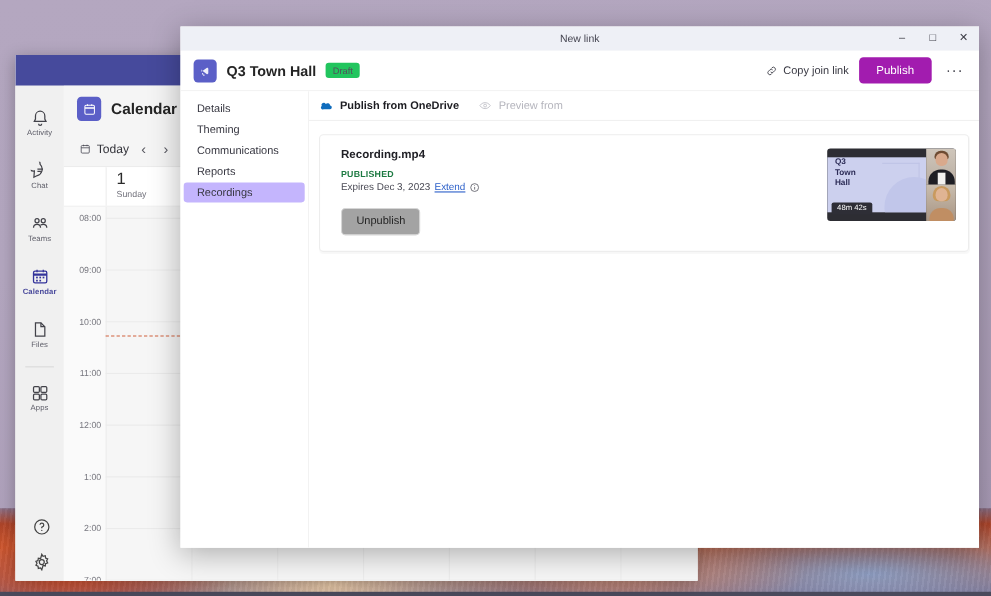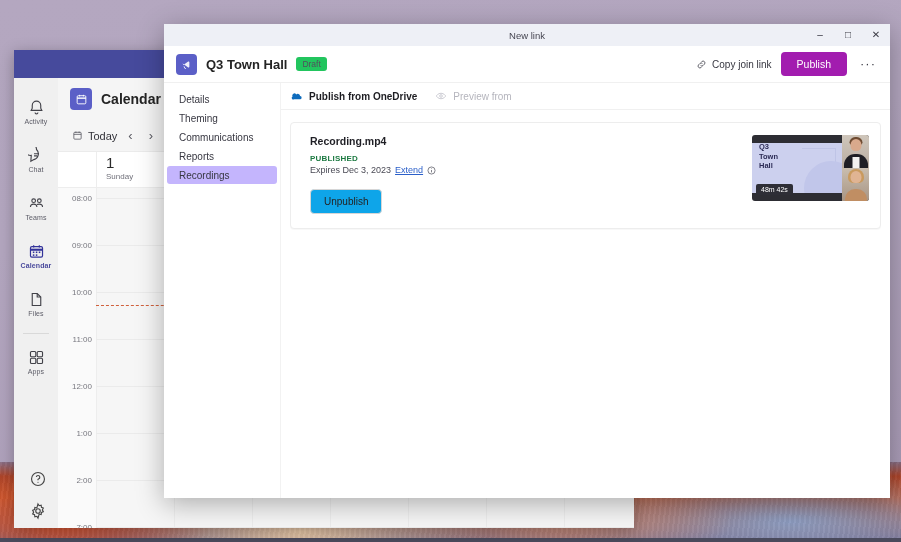--- a/index.html
+++ b/index.html
@@ -251,21 +251,21 @@
   }
   #expiry-row {
     font-size: 9px; color: #4a4a55;
     display: flex; align-items: center; gap: 4px; margin-bottom: 14px;
   }
   #extend-link {
     color: #2b5fc9; text-decoration: underline; cursor: pointer;
   }
   #info-icon { width: 9px; height: 9px; color: #5a5a64; }
   #unpublish-button {
-    background: #0ea5e9; border: 1px solid #d6d6d6; border-radius: 4px;
+    background: #a3a3a3; border: 1px solid #d6d6d6; border-radius: 4px;
     font-size: 10px; color: #242424; padding: 6px 13px; cursor: pointer;
     font-family: "Liberation Sans", sans-serif;
   }
 
   
   #recording-thumbnail {
     width: 117px; height: 66px; background: #2d2d33;
     border-radius: 3px; position: relative; overflow: hidden;
     flex: 0 0 117px; margin-left: 14px;
   }

